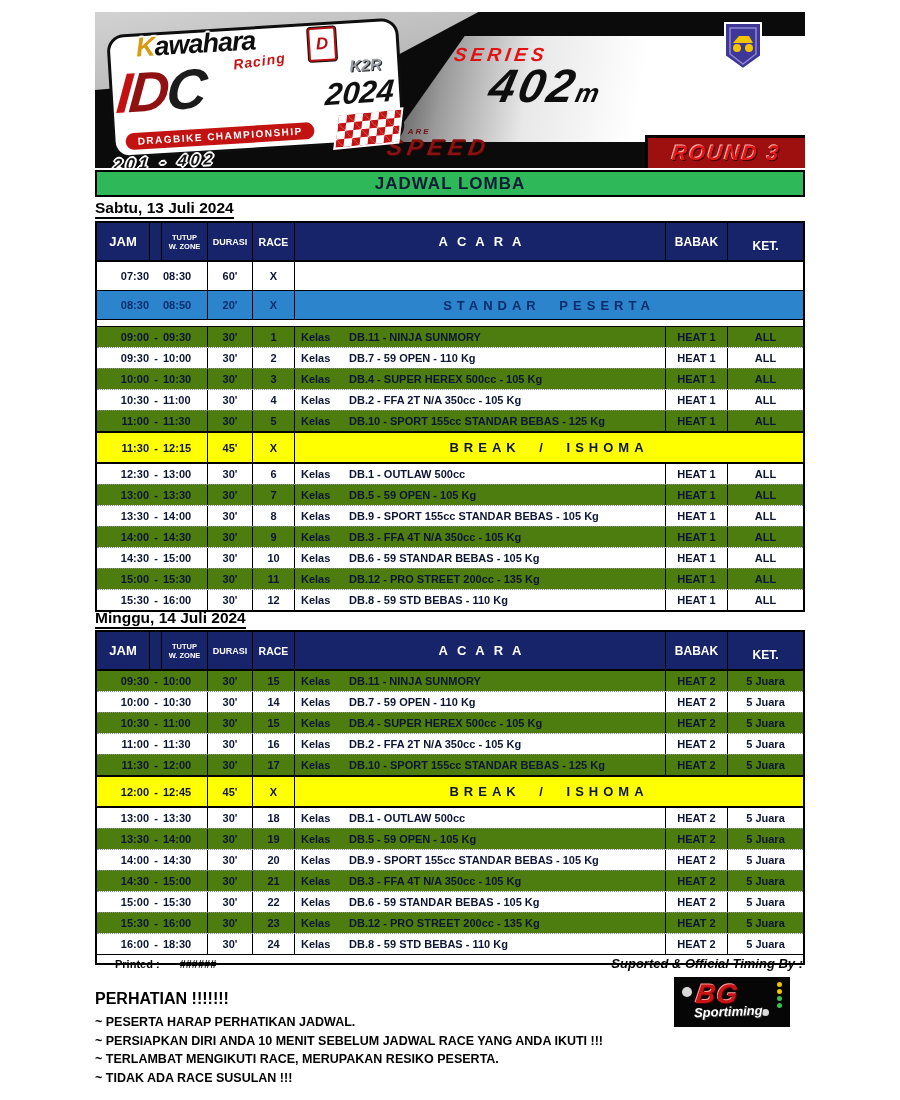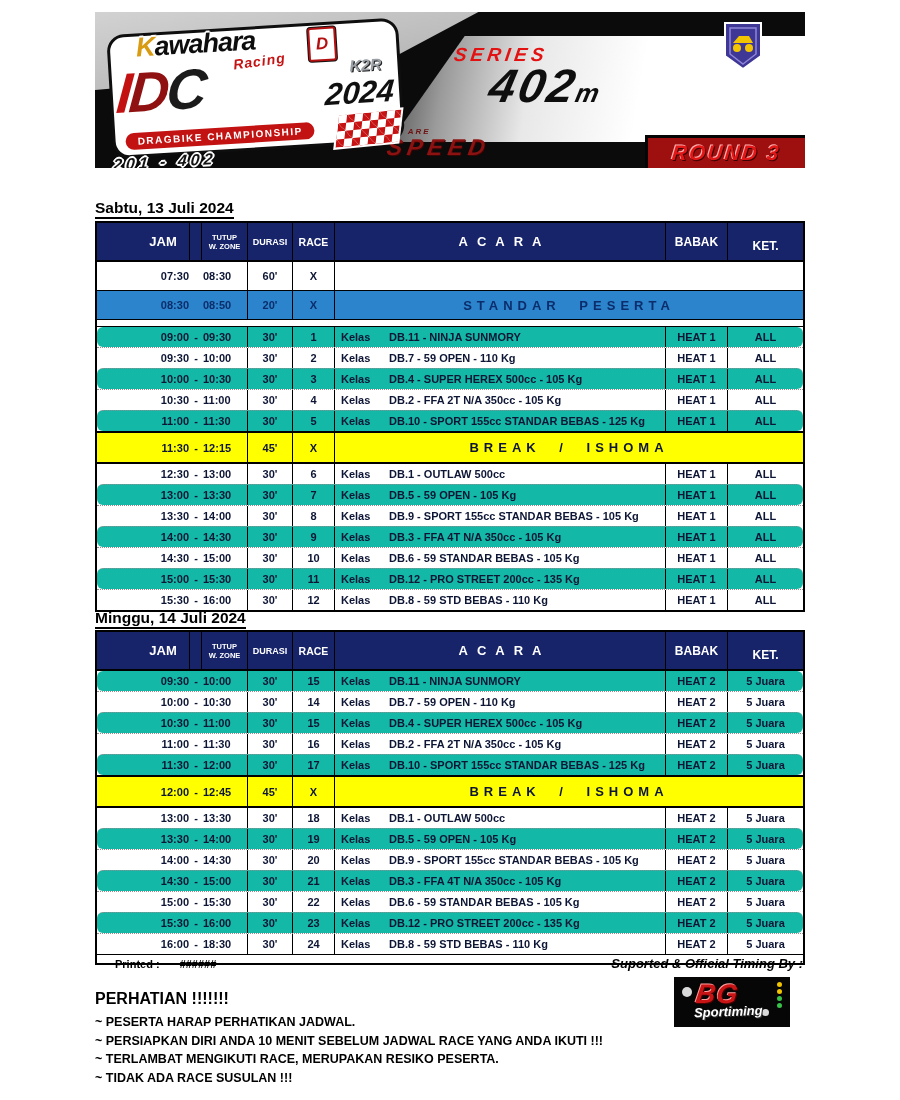--- a/index.html
+++ b/index.html
@@ -64,33 +64,33 @@
   .green-bar span{font-size:17px;font-weight:800;letter-spacing:1px;color:#0d1b36;}
 
   
   .day-heading{position:absolute;left:0;font-size:15.5px;font-weight:800;color:#000;}
   .day-heading span{border-bottom:2.5px solid #000;padding-bottom:1px;}
   .h-day1{top:199px;} .h-day2{top:609px;text-align:right;}
 
   
   .sched{position:absolute;left:0;width:710px;border:2px solid #000;box-sizing:border-box;background:#fff;}
   .t-day1{top:221px;} .t-day2{top:630px;}
-  .row{display:grid;grid-template-columns:53px 12px 46px 45px 42px 1fr 62px 75px;align-items:stretch;padding-left:40px;}
+  .row{display:grid;grid-template-columns:53px 12px 46px 45px 42px 1fr 62px 75px;align-items:stretch;}
   .r-head{height:37px;background:#17246a;color:#fff;border-bottom:2px solid #000;}
   .hc{display:flex;align-items:center;justify-content:center;border-right:1px solid #000;text-align:center;font-weight:700;}
   .hc:last-child{border-right:0;margin-top:8px;}
   .hc-jam{font-size:13px;}
   .hc-tutup{font-size:7.5px;line-height:1.2;flex-direction:column;}
   .hc-dur{font-size:9px;}
   .hc-race{font-size:10.5px;}
   .hc-acara{font-size:13px;letter-spacing:9px;padding-left:9px;}
   .hc-babak,.hc-ket{font-size:12px;}
 
   .r-data{height:20px;background:#fff;}
-  .r-data.shade{background:#14b8a6;border-radius:6px;}
+  .r-data.shade{background:#4d7c0f;}
   .r-data + .r-data{border-top:1px dotted #8f8f8f;}
   .r-latihan{height:28px;background:#fff;border-bottom:1px solid #000;}
   .r-briefing{height:28px;background:#2b84cc;border-bottom:1px solid #000;}
   .r-gap{height:6px;background:#fff;border-bottom:1px solid #000;}
   .r-break{height:29px;background:#ffff00;border-top:2px solid #000;border-bottom:2px solid #000;}
   .r-strip{height:8px;background:#fff;border-top:1px solid #000;}
 
   .dc{display:flex;align-items:center;font-weight:700;font-size:11px;color:#0d1535;overflow:hidden;white-space:nowrap;}
   .c-jam{justify-content:flex-end;padding-right:1px;}
   .c-dash{justify-content:center;}
@@ -157,20 +157,23 @@
       <div class="d-badge">D</div>
       <div class="k2r">K2R</div>
       <div class="idc outline-w"><span class="l1">I</span><span class="l2">D</span><span class="l3">C</span></div>
       <div class="idc-year outline-w">2024</div>
       <div class="champ-bar">DRAGBIKE CHAMPIONSHIP</div>
       <div class="flag"></div>
       <div class="range outline-w">201 - 402</div>
     </div>
   </div>
 
+  <div class="green-bar">
+    <span>JADWAL LOMBA</span>
+  </div>
 
   <div class="day-heading h-day1"><span>Sabtu, 13 Juli 2024</span></div>
   <div class="sched t-day1">
       <div class="row r-head">
         <div class="hc hc-jam">JAM</div>
         <div class="hc hc-dash"></div>
         <div class="hc hc-tutup">
           <div>TUTUP</div>
           <div>W. ZONE</div>
         </div>

